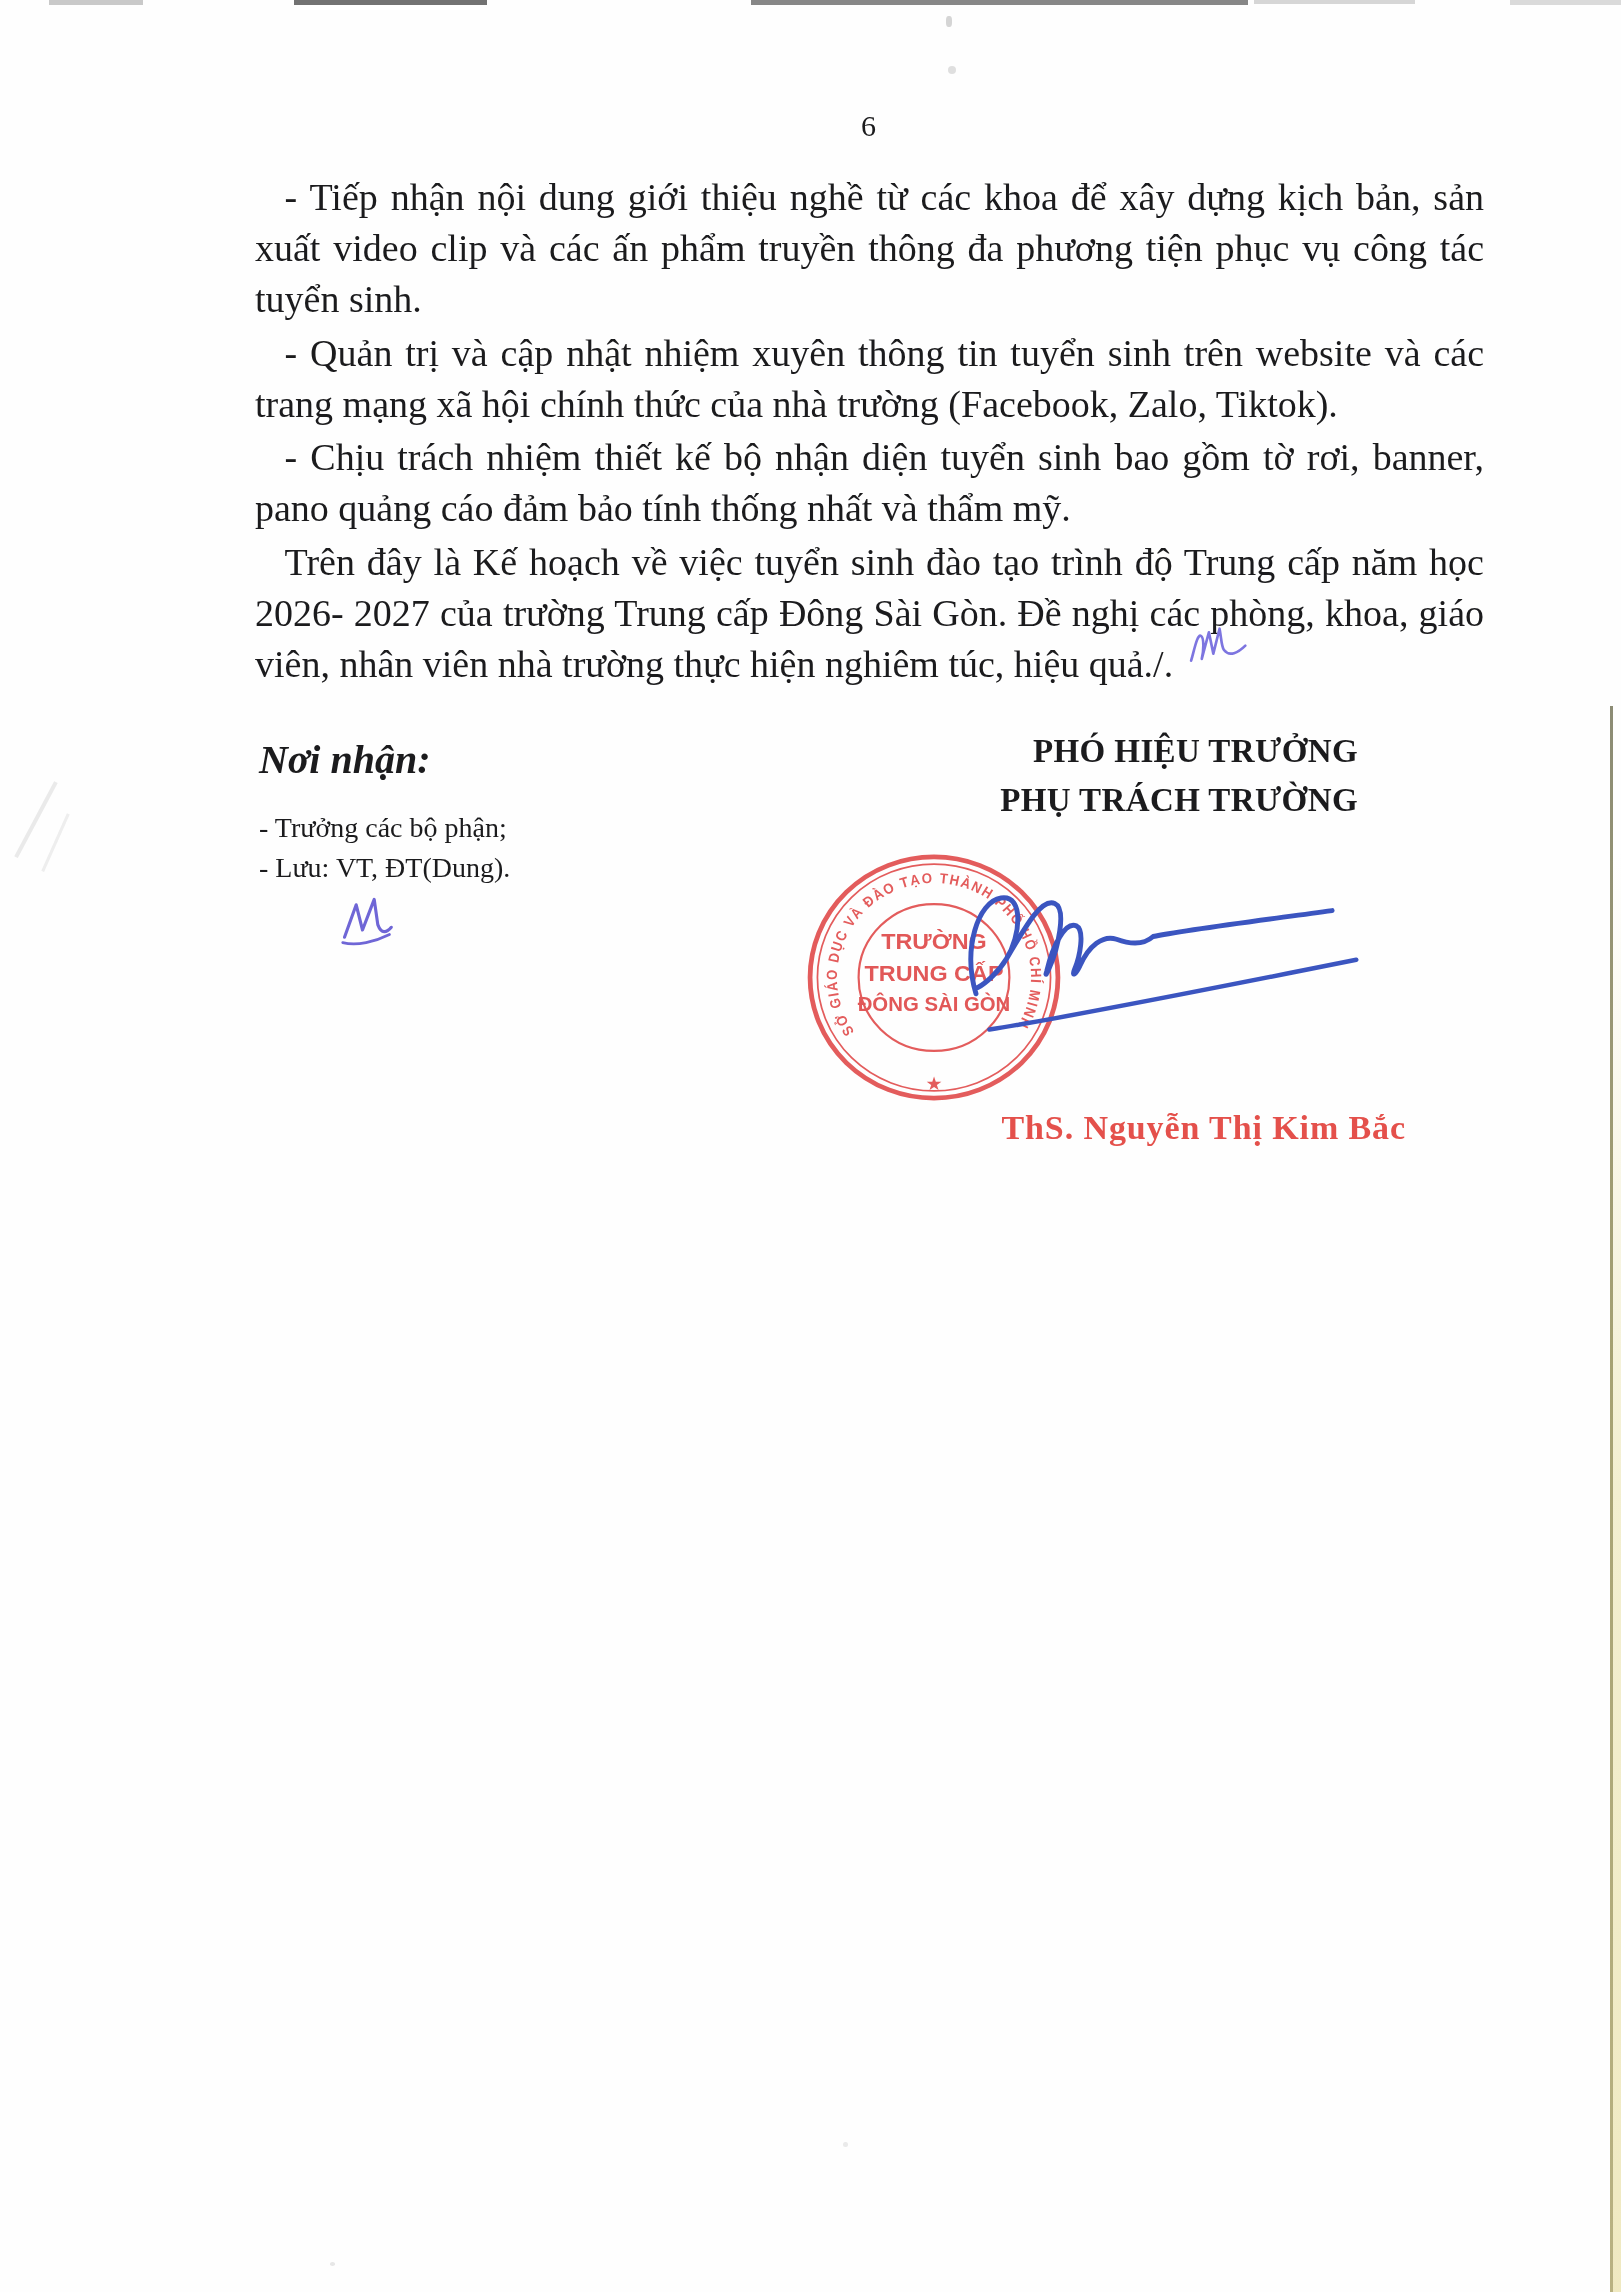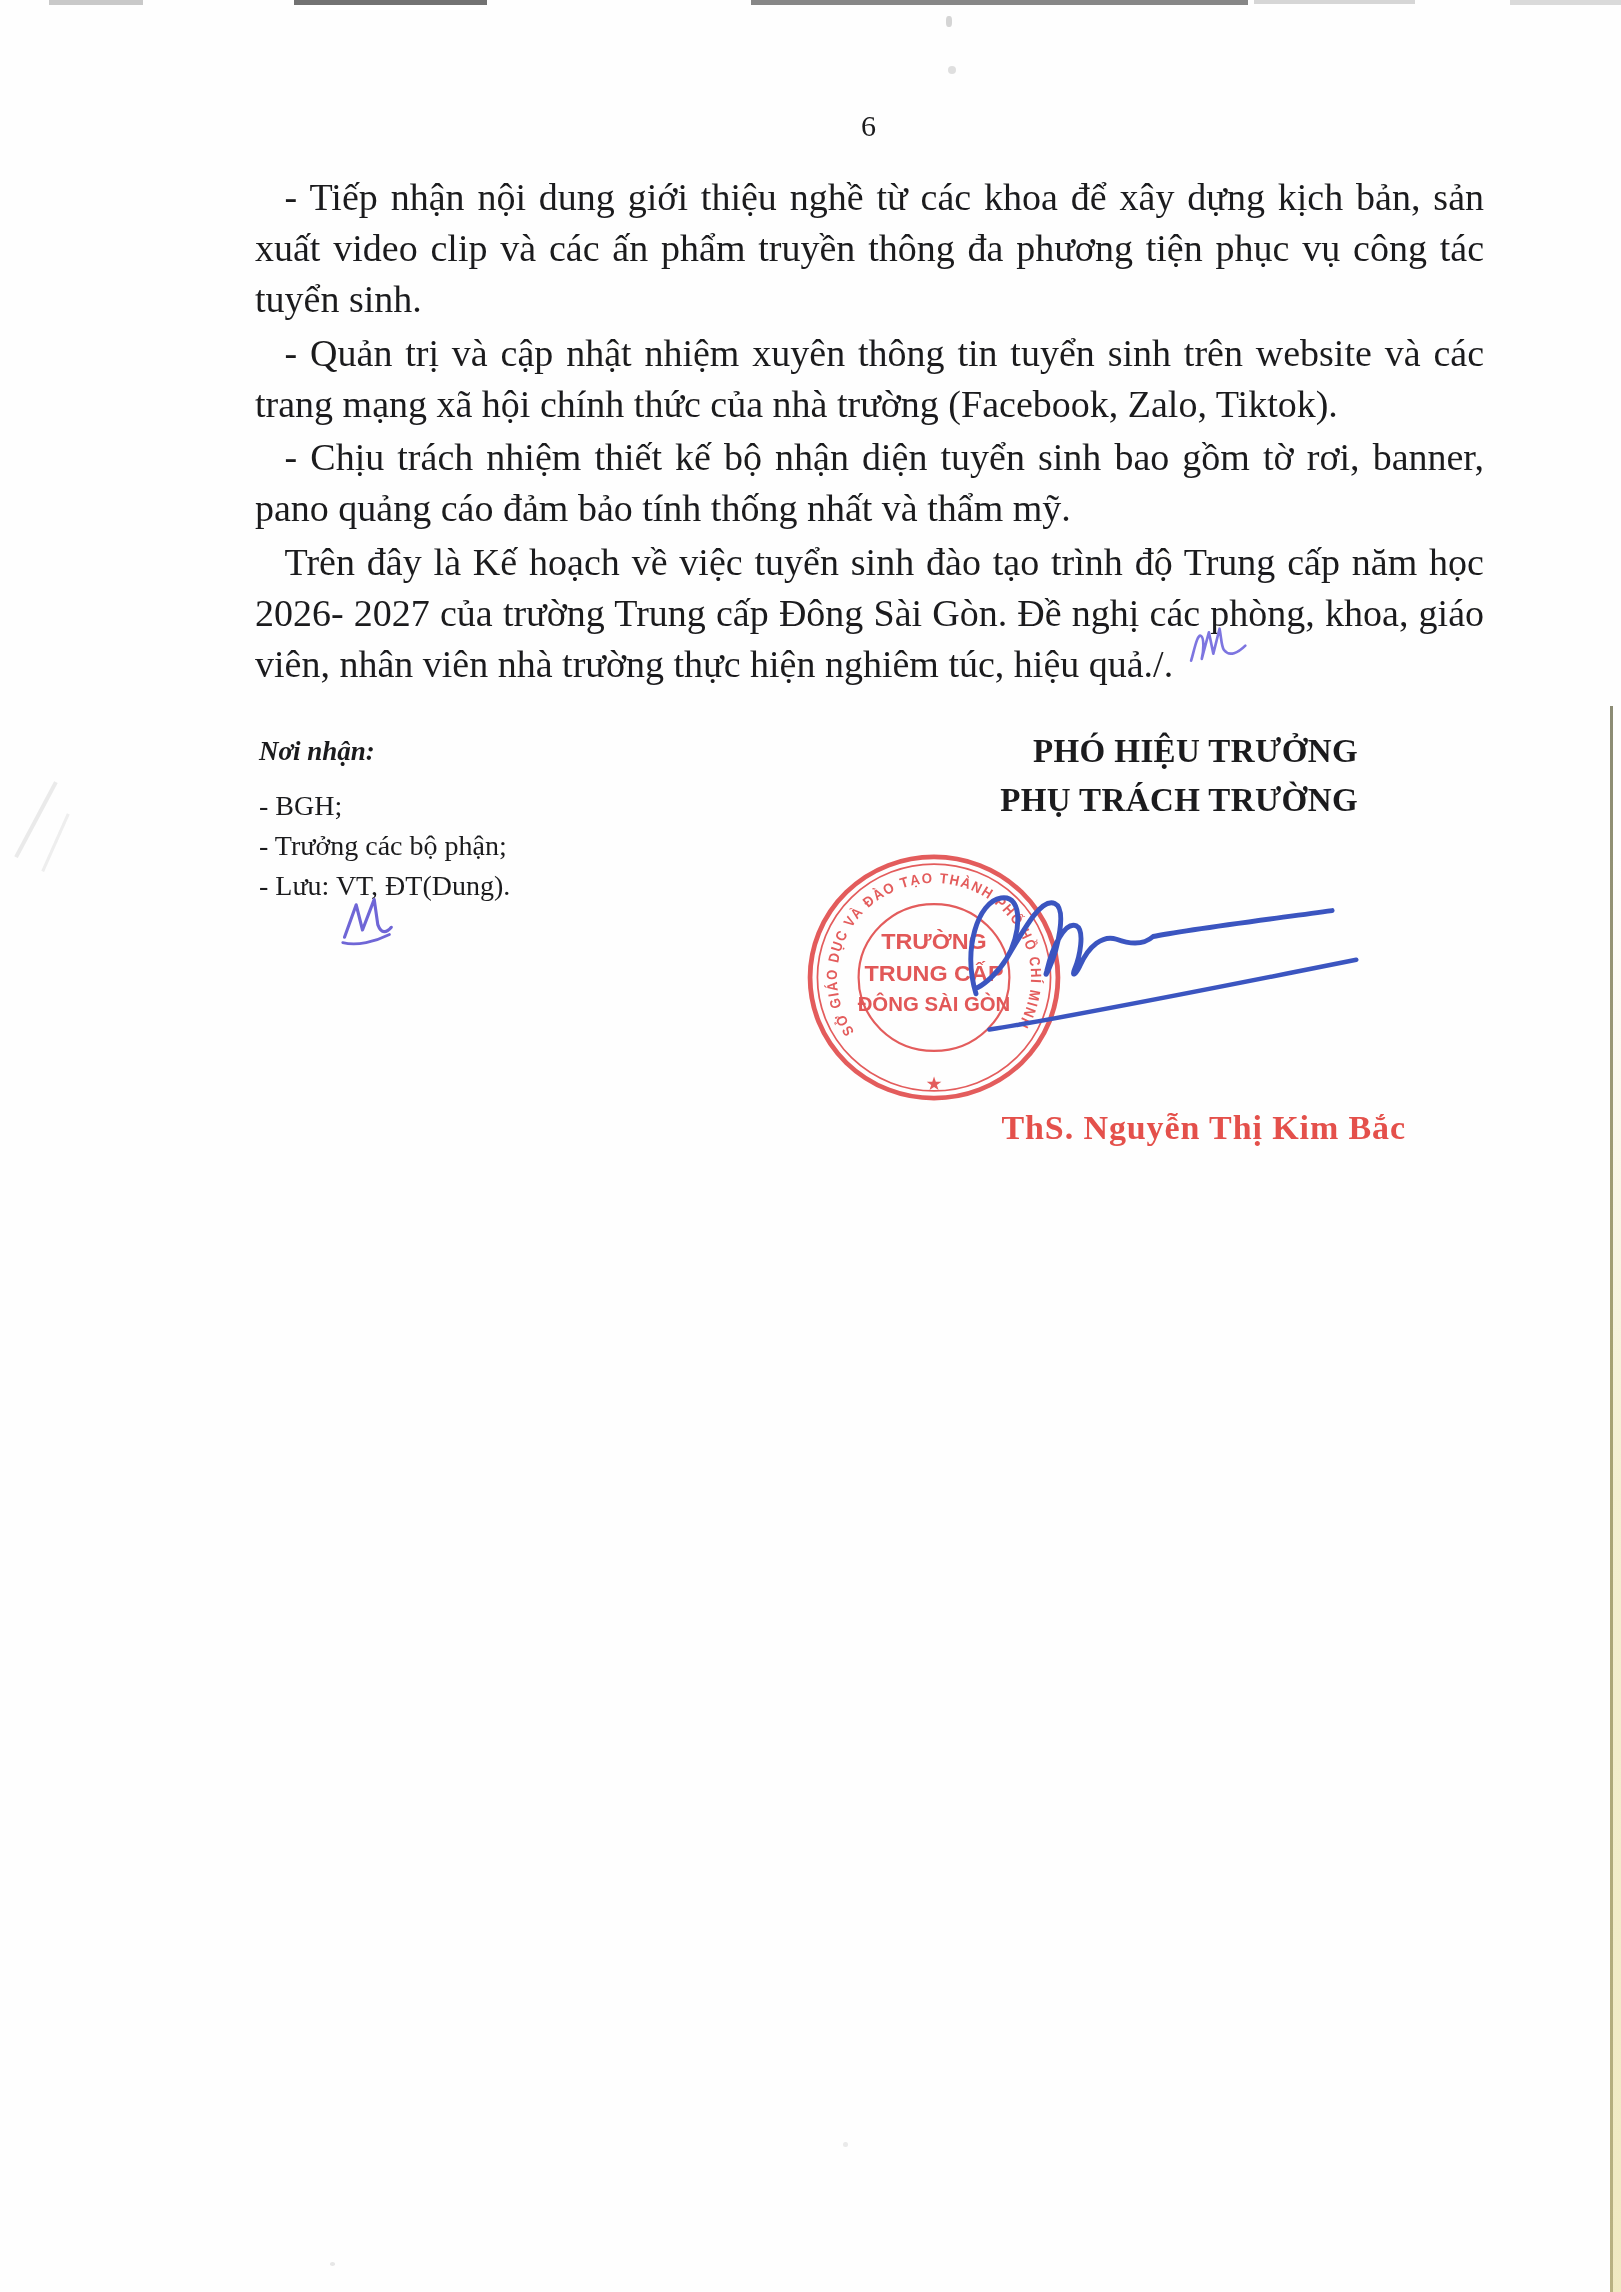--- a/index.html
+++ b/index.html
@@ -18,21 +18,21 @@
   }
   .body-text {
     position: absolute; left: 255px; top: 172px; width: 1229px;
     font-size: 38px; line-height: 51px;
     text-align: justify;
   }
   .body-text p { margin: 0 0 2.7px 0; text-indent: 29.6px; }
   .recipients {
     position: absolute; left: 259px; top: 736px; width: 502px;
   }
-  .recipients-label { font-size: 27px; font-weight: bold; font-style: italic; margin-bottom: 19px; }
+  .recipients-label { font-size: 40px; font-weight: bold; font-style: italic; margin-bottom: 25px; }
   .recipients-item { font-size: 28px; line-height: 40px; }
   .sign-title {
     position: absolute; left: 892px; top: 727px; width: 466px;
     text-align: right; font-weight: bold; font-size: 33px; line-height: 49px;
     letter-spacing: 0.4px;
   }
   .signer-name {
     position: absolute; left: 869px; top: 1109px; width: 537px;
     text-align: right; font-size: 34px; font-weight: bold;
     color: #e2423c; opacity: .92;
@@ -78,21 +78,20 @@
     <p>- Chịu trách nhiệm thiết kế bộ nhận diện tuyển sinh bao gồm tờ rơi, banner, pano quảng cáo đảm bảo tính thống nhất và thẩm mỹ.</p>
     <p>Trên đây là Kế hoạch về việc tuyển sinh đào tạo trình độ Trung cấp năm học 2026- 2027 của trường Trung cấp Đông Sài Gòn. Đề nghị các phòng, khoa, giáo viên, nhân viên nhà trường thực hiện nghiêm túc, hiệu quả./.</p>
   </div>
 
   <svg class="paraph-svg paraph-1" width="64" height="47" viewBox="0 0 72 52">
     <path d="M 8,42 C 12,28 15,12 19,14 C 23,16 22,32 20,40 L 28,10 L 33,34 L 40,6 C 42,16 42,26 45,30 C 51,38 61,33 69,25" fill="none" stroke="#7d75e0" stroke-width="3" stroke-linecap="round" stroke-linejoin="round"></path>
   </svg>
 
   <div class="recipients">
     <div class="recipients-label">Nơi nhận:</div>
-    <div class="recipients-item">- BGH;</div>
     <div class="recipients-item">- Trưởng các bộ phận;</div>
     <div class="recipients-item">- Lưu: VT, ĐT(Dung).</div>
   </div>
 
   <svg class="paraph-svg paraph-2" width="56" height="54" viewBox="0 0 62 60">
     <path d="M 6,48 L 19,12 L 26,40 L 39,6 L 43,34 C 47,45 53,43 58,37" fill="none" stroke="#6f66d6" stroke-width="3.5" stroke-linecap="round" stroke-linejoin="round"></path>
     <path d="M 4,54 C 20,58 40,53 56,45" fill="none" stroke="#6f66d6" stroke-width="3" stroke-linecap="round"></path>
   </svg>
 
   <div class="sign-title">

